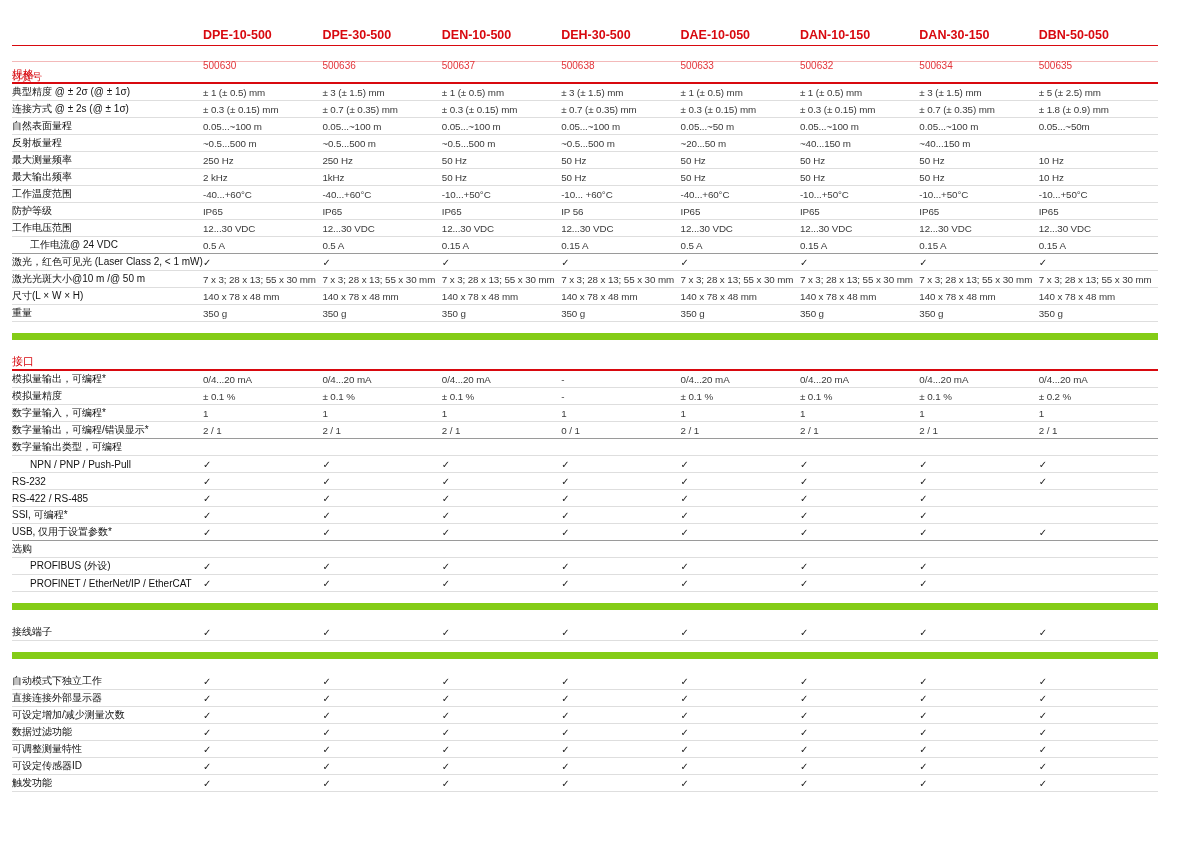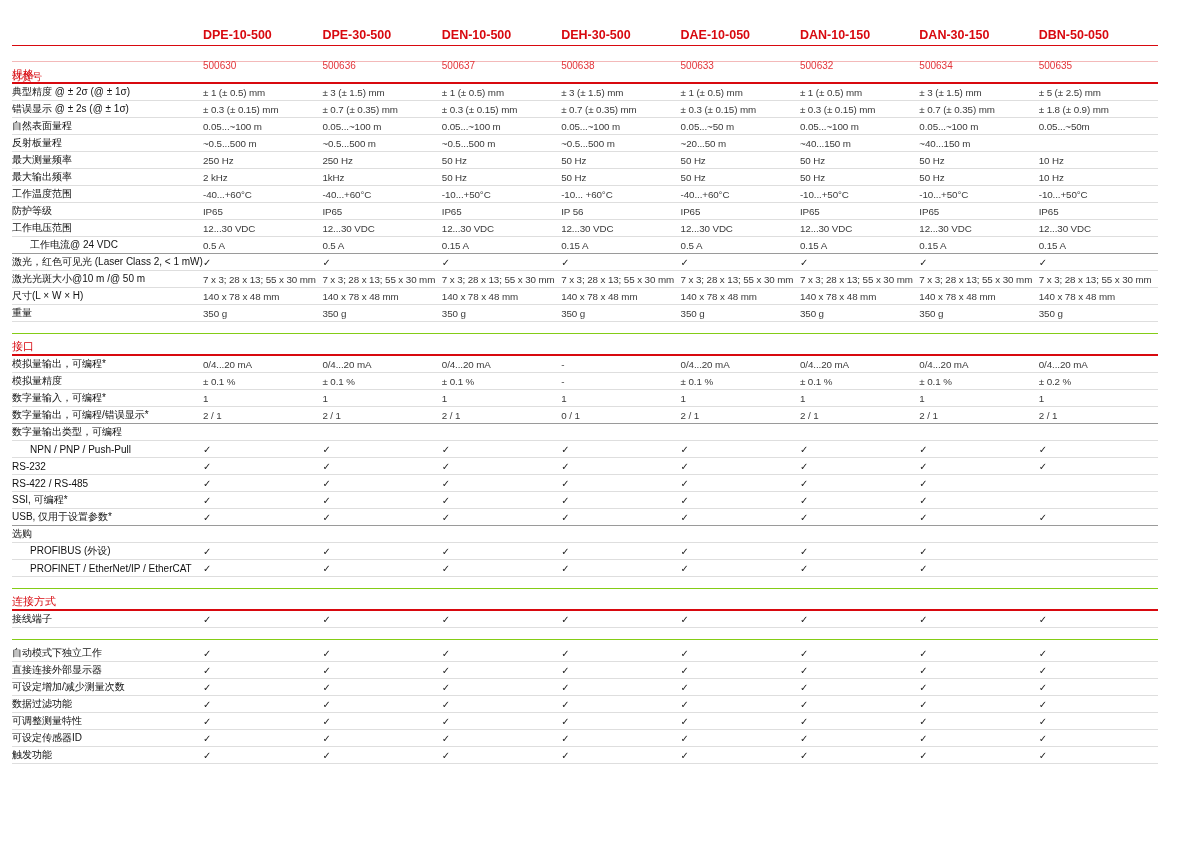--- a/index.html
+++ b/index.html
@@ -5,21 +5,21 @@
   html,body { margin:0; padding:0; background:#ffffff; }
   body { width:1201px; height:849px; position:relative; overflow:hidden;
          font-family:"Liberation Sans","DejaVu Sans",sans-serif; }
   #sheet { position:absolute; left:12px; top:24px; width:1146px; }
   .grid-row { display:grid; grid-template-columns:191px repeat(8,119.4px); align-items:center; }
   .prod-row { height:21px; border-bottom:1px solid #d8090f; }
   .prod-name { color:#d8090f; font-weight:bold; font-size:12.5px; white-space:nowrap; }
   .order-row { height:15px; border-bottom:1px solid #f3b9b9; }
   .order-label { color:#d8090f; font-weight:normal; font-size:10px;margin-top:24px; }
   .order-val { color:#e2363b; font-size:10px; }
-  .section { margin-top:11px; border-top:1px solid #84cc16; padding-top:5px; }
+  .section { margin-top:11px; border-top:7px solid #84cc16; padding-top:14px; }
   .section.first { margin-top:3px; border-top:none; padding-top:2px; }
   .section-header { color:#d8090f; font-weight:normal; font-size:11px; height:15px; line-height:15px;
                     border-bottom:2px solid #d8090f; }
   .data-row { height:16px; border-bottom:1px solid #dedede; }
   .data-row.dark { border-bottom:1px solid #9a9a9a; }
   .row-label { color:#111111; font-size:10px; white-space:nowrap; }
   .row-label.indent { padding-left:18px; }
   .row-label.subhead { color:#111111; }
   .cell-value { color:#3a3a3a; font-size:9.8px; white-space:nowrap; letter-spacing:-0.1px; }
   .cell-value.check { font-size:10px; color:#222222; }
@@ -57,21 +57,21 @@
         <div class="cell-value">± 1 (± 0.5) mm</div>
         <div class="cell-value">± 3 (± 1.5) mm</div>
         <div class="cell-value">± 1 (± 0.5) mm</div>
         <div class="cell-value">± 3 (± 1.5) mm</div>
         <div class="cell-value">± 1 (± 0.5) mm</div>
         <div class="cell-value">± 1 (± 0.5) mm</div>
         <div class="cell-value">± 3 (± 1.5) mm</div>
         <div class="cell-value">± 5 (± 2.5) mm</div>
       </div>
       <div class="grid-row data-row">
-        <div class="row-label">错误显示 @ ± 2s (@ ± 1σ)</div>
+        <div class="row-label">连接方式 @ ± 2s (@ ± 1σ)</div>
         <div class="cell-value">± 0.3 (± 0.15) mm</div>
         <div class="cell-value">± 0.7 (± 0.35) mm</div>
         <div class="cell-value">± 0.3 (± 0.15) mm</div>
         <div class="cell-value">± 0.7 (± 0.35) mm</div>
         <div class="cell-value">± 0.3 (± 0.15) mm</div>
         <div class="cell-value">± 0.3 (± 0.15) mm</div>
         <div class="cell-value">± 0.7 (± 0.35) mm</div>
         <div class="cell-value">± 1.8 (± 0.9) mm</div>
       </div>
       <div class="grid-row data-row">
@@ -347,21 +347,20 @@
         <div class="cell-value check">✓</div>
         <div class="cell-value check">✓</div>
         <div class="cell-value check">✓</div>
         <div class="cell-value check">✓</div>
         <div class="cell-value check">✓</div>
         <div class="cell-value check">✓</div>
         <div class="cell-value"></div>
       </div>
     </div>
     <div class="section">
-      <div class="section-header">连接方式</div>
       <div class="grid-row data-row">
         <div class="row-label">接线端子</div>
         <div class="cell-value check">✓</div>
         <div class="cell-value check">✓</div>
         <div class="cell-value check">✓</div>
         <div class="cell-value check">✓</div>
         <div class="cell-value check">✓</div>
         <div class="cell-value check">✓</div>
         <div class="cell-value check">✓</div>
         <div class="cell-value check">✓</div>

